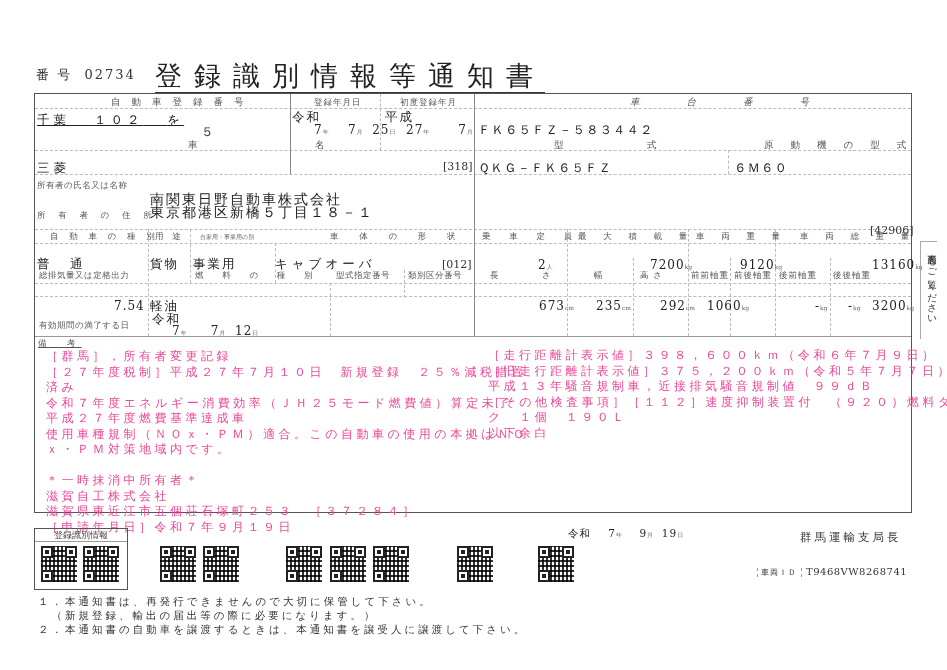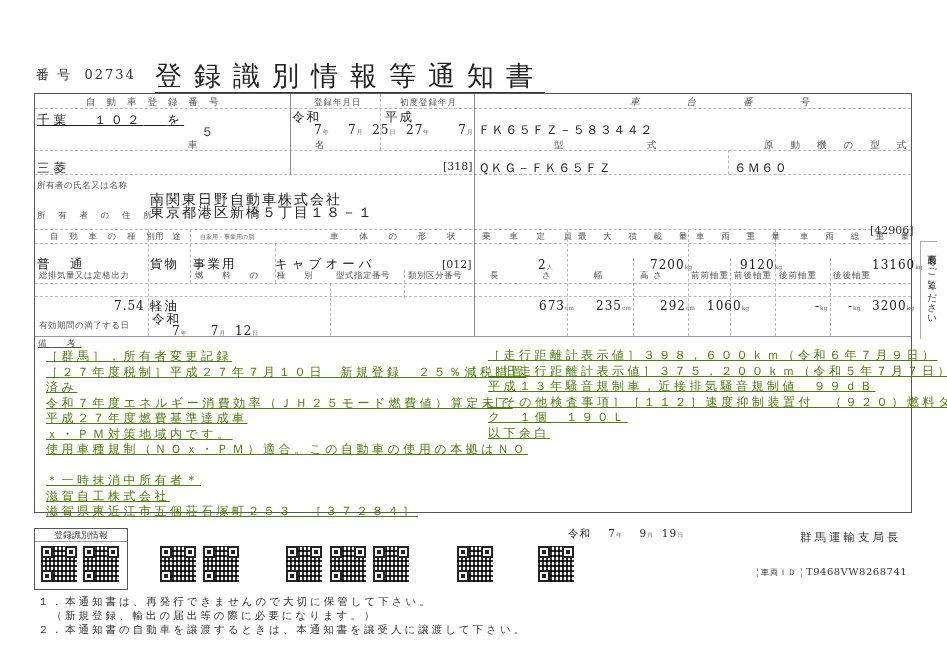--- a/index.html
+++ b/index.html
@@ -18,21 +18,21 @@
   .vl { position: absolute; width: 0; border-left: 1px dashed #bbb; }
   .vls { position: absolute; width: 0; border-left: 1px solid #888; }
   .lbl { font-size: 9.5px; color: #555; letter-spacing: 4px; }
   .lbl-sm { font-size: 8.5px; color: #555; letter-spacing: 1px; }
   .lbl-xs { font-size: 6px; color: #666; }
   .val { font-size: 12.5px; color: #222; letter-spacing: 4px; }
   .val-lg { font-size: 14px; color: #222; letter-spacing: 3px; }
   .num { font-size: 12px; color: #222; letter-spacing: 1px; }
   .unit { font-size: 6px; color: #666; letter-spacing: 0; }
   .code { font-size: 11px; color: #333; }
-  .remark { font-size: 12px; color: #4d7c0f; letter-spacing: 3.5px; line-height: 15.5px; text-decoration: underline; }
+  .remark { font-size: 12px; color: #ec4899; letter-spacing: 3.5px; line-height: 15.5px; }
   .note { font-size: 10.5px; color: #333; letter-spacing: 3px; line-height: 14px; }
   .side-note { position: absolute; left: 920px; top: 241px; width: 16px; height: 97px;
                border-left: 1px solid #aaa; border-top: 1px solid #aaa; }
   .side-note span { display: block; writing-mode: vertical-rl; font-size: 9.5px; color: #333;
                     letter-spacing: 1px; margin-left: 4px; margin-top: 5px; }
   .qr { position: absolute; width: 36px; height: 36px; background:
         repeating-linear-gradient(90deg, #333 0 2px, #fff 2px 4px),
         repeating-linear-gradient(0deg, #333 0 2px, #fff 2px 5px);
         background-blend-mode: multiply; }
   .qr::before, .qr::after { content: ""; position: absolute; width: 8px; height: 8px;
@@ -76,21 +76,21 @@
 <div class="vl" style="left:275px; top:243px; height:40px;"></div>
 <div class="vl" style="left:330px; top:283px; height:53px;"></div>
 <div class="vl" style="left:404px; top:270px; height:28px;"></div>
 <div class="vl" style="left:567px; top:229px; height:107px;"></div>
 <div class="vl" style="left:688px; top:229px; height:107px;"></div>
 <div class="vl" style="left:775px; top:229px; height:107px;"></div>
 <div class="vl" style="left:633px; top:258px; height:78px;"></div>
 <div class="vl" style="left:730px; top:258px; height:78px;"></div>
 <div class="vl" style="left:830px; top:258px; height:78px;"></div>
 
-<div class="abs lbl" style="left:86px; top:96px;">自 動 車 登 録 番 号</div>
+<div class="abs lbl" style="left:111px; top:96px;">自 動 車 登 録 番 号</div>
 <div class="abs lbl-sm" style="left:314px; top:97px;">登録年月日</div>
 <div class="abs lbl-sm" style="left:400px; top:97px;">初度登録年月</div>
 <div class="abs lbl" style="left:630px; top:96px; letter-spacing:22px;font-style:italic;">車 台 番 号</div>
 
 <div class="abs val" style="left:37px; top:112px;text-decoration:underline;">
   <span>千葉</span>&nbsp;&nbsp;
   <span>１０２</span>&nbsp;&nbsp;
   <span>を</span>
 </div>
 <div class="abs val" style="left:201px; top:124px;">５</div>
@@ -174,26 +174,27 @@
   <span>12</span><span class="unit">日</span>
 </div>
 
 <div class="abs lbl-sm" style="left:38px; top:338px; text-decoration:underline; letter-spacing:6px;">備　考</div>
 <div class="abs remark" style="left:46px; top:349px;">
   <div>［群馬］，所有者変更記録</div>
   <div>［２７年度税制］平成２７年７月１０日　新規登録　２５％減税措置</div>
   <div>済み</div>
   <div>令和７年度エネルギー消費効率（ＪＨ２５モード燃費値）算定未了</div>
   <div>平成２７年度燃費基準達成車</div>
+  <div>使用車種規制（ＮＯｘ・ＰＭ）適合。この自動車の使用の本拠はＮＯ</div>
   <div>ｘ・ＰＭ対策地域内です。</div>
-  <div>使用車種規制（ＮＯｘ・ＰＭ）適合。この自動車の使用の本拠はＮＯ</div>
   <div style="height:15.5px;"></div>
   <div>＊一時抹消中所有者＊</div>
   <div>滋賀自工株式会社</div>
   <div>滋賀県東近江市五個荘石塚町２５３　［３７２８４］</div>
+  <div>［申請年月日］令和７年９月１９日</div>
 </div>
 <div class="abs remark" style="left:488px; top:348px;">
   <div>［走行距離計表示値］３９８，６００ｋｍ（令和６年７月９日）</div>
   <div>［旧走行距離計表示値］３７５，２００ｋｍ（令和５年７月７日）</div>
   <div>平成１３年騒音規制車，近接排気騒音規制値　９９ｄＢ</div>
   <div>［その他検査事項］［１１２］速度抑制装置付　（９２０）燃料タン</div>
   <div>ク　１個　１９０Ｌ</div>
   <div>以下余白</div>
 </div>
 

